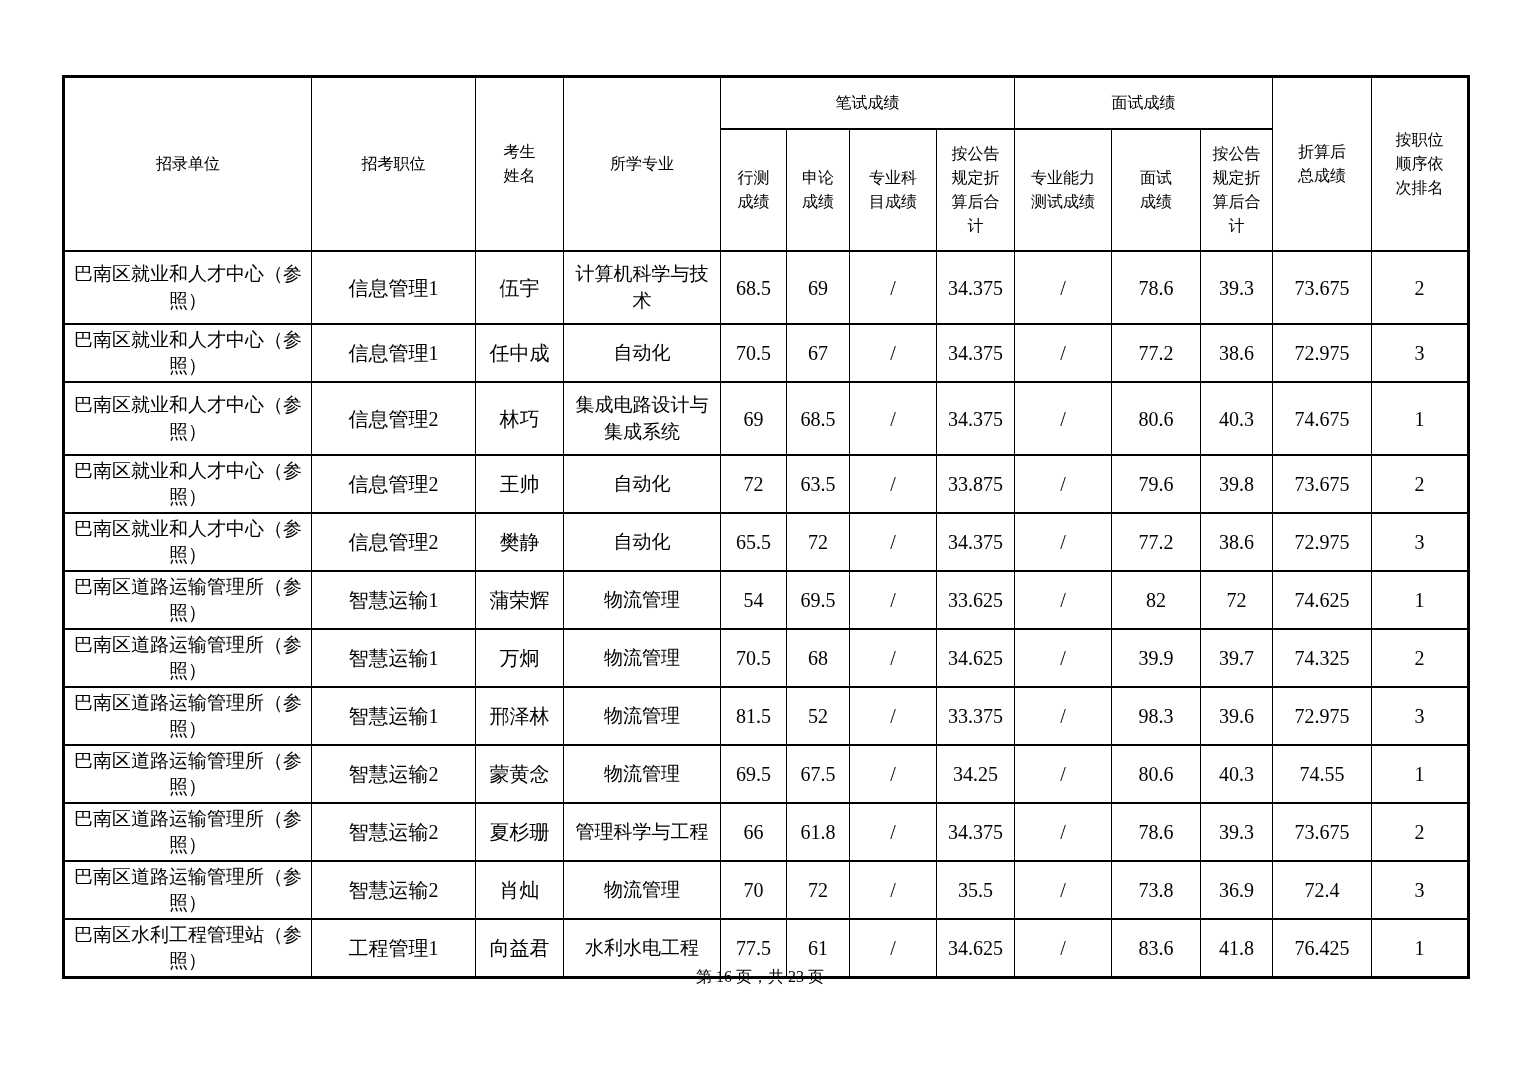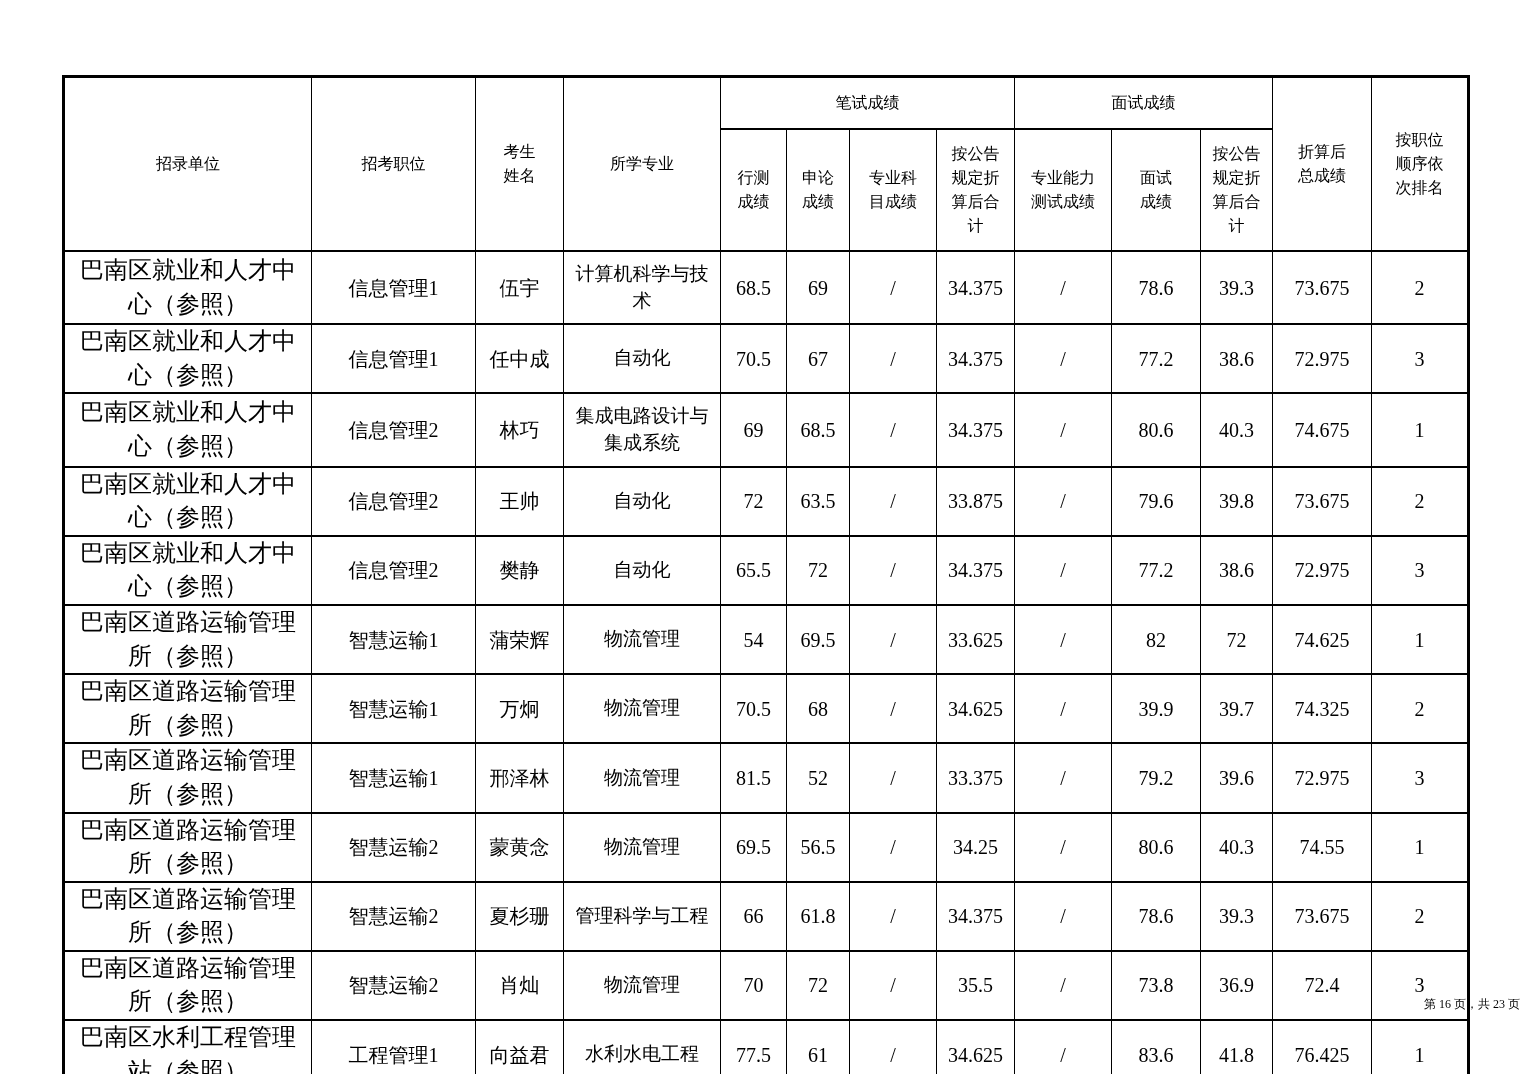--- a/index.html
+++ b/index.html
@@ -21,25 +21,25 @@
     white-space:pre-line;font-weight:normal;
     overflow:hidden;
   }
   thead th{
     font-family:"Liberation Sans","DejaVu Sans",sans-serif;
     font-weight:normal;font-size:16px;margin-top:48px;
   }
   thead tr.group-row th{height:50px}
   thead tr.sub-row th{height:120px}
   tbody tr{height:58px}
-  td.c-unit{font-size:24px;line-height:1.4;padding:0 4px}
+  td.c-unit{font-size:19px;line-height:1.4;padding:0 4px}
   td.c-major{font-size:19px;line-height:1.4;padding:9px 3px}
   .footer{
-    position:absolute;left:0;top:996px;width:100%;
-    text-align:right;font-size:12px;
+    position:absolute;left:0;top:967px;width:100%;
+    text-align:center;font-size:16px;
     font-family:"Liberation Serif","DejaVu Serif",serif;
   }
 </style>
 </head>
 <body>
 
 <div class="sheet">
 
   <table class="score-table">
     <colgroup>
@@ -202,32 +202,32 @@
       <tr>
         <td class="c-unit">巴南区道路运输管理所（参照）</td>
         <td>智慧运输1</td>
         <td>邢泽林</td>
         <td class="c-major">物流管理</td>
         <td>81.5</td>
         <td>52</td>
         <td>/</td>
         <td>33.375</td>
         <td>/</td>
-        <td>79.2</td>
+        <td>98.3</td>
         <td>39.6</td>
         <td>72.975</td>
         <td>3</td>
       </tr>
       <tr>
         <td class="c-unit">巴南区道路运输管理所（参照）</td>
         <td>智慧运输2</td>
         <td>蒙黄念</td>
         <td class="c-major">物流管理</td>
         <td>69.5</td>
-        <td>56.5</td>
+        <td>67.5</td>
         <td>/</td>
         <td>34.25</td>
         <td>/</td>
         <td>80.6</td>
         <td>40.3</td>
         <td>74.55</td>
         <td>1</td>
       </tr>
       <tr>
         <td class="c-unit">巴南区道路运输管理所（参照）</td>

